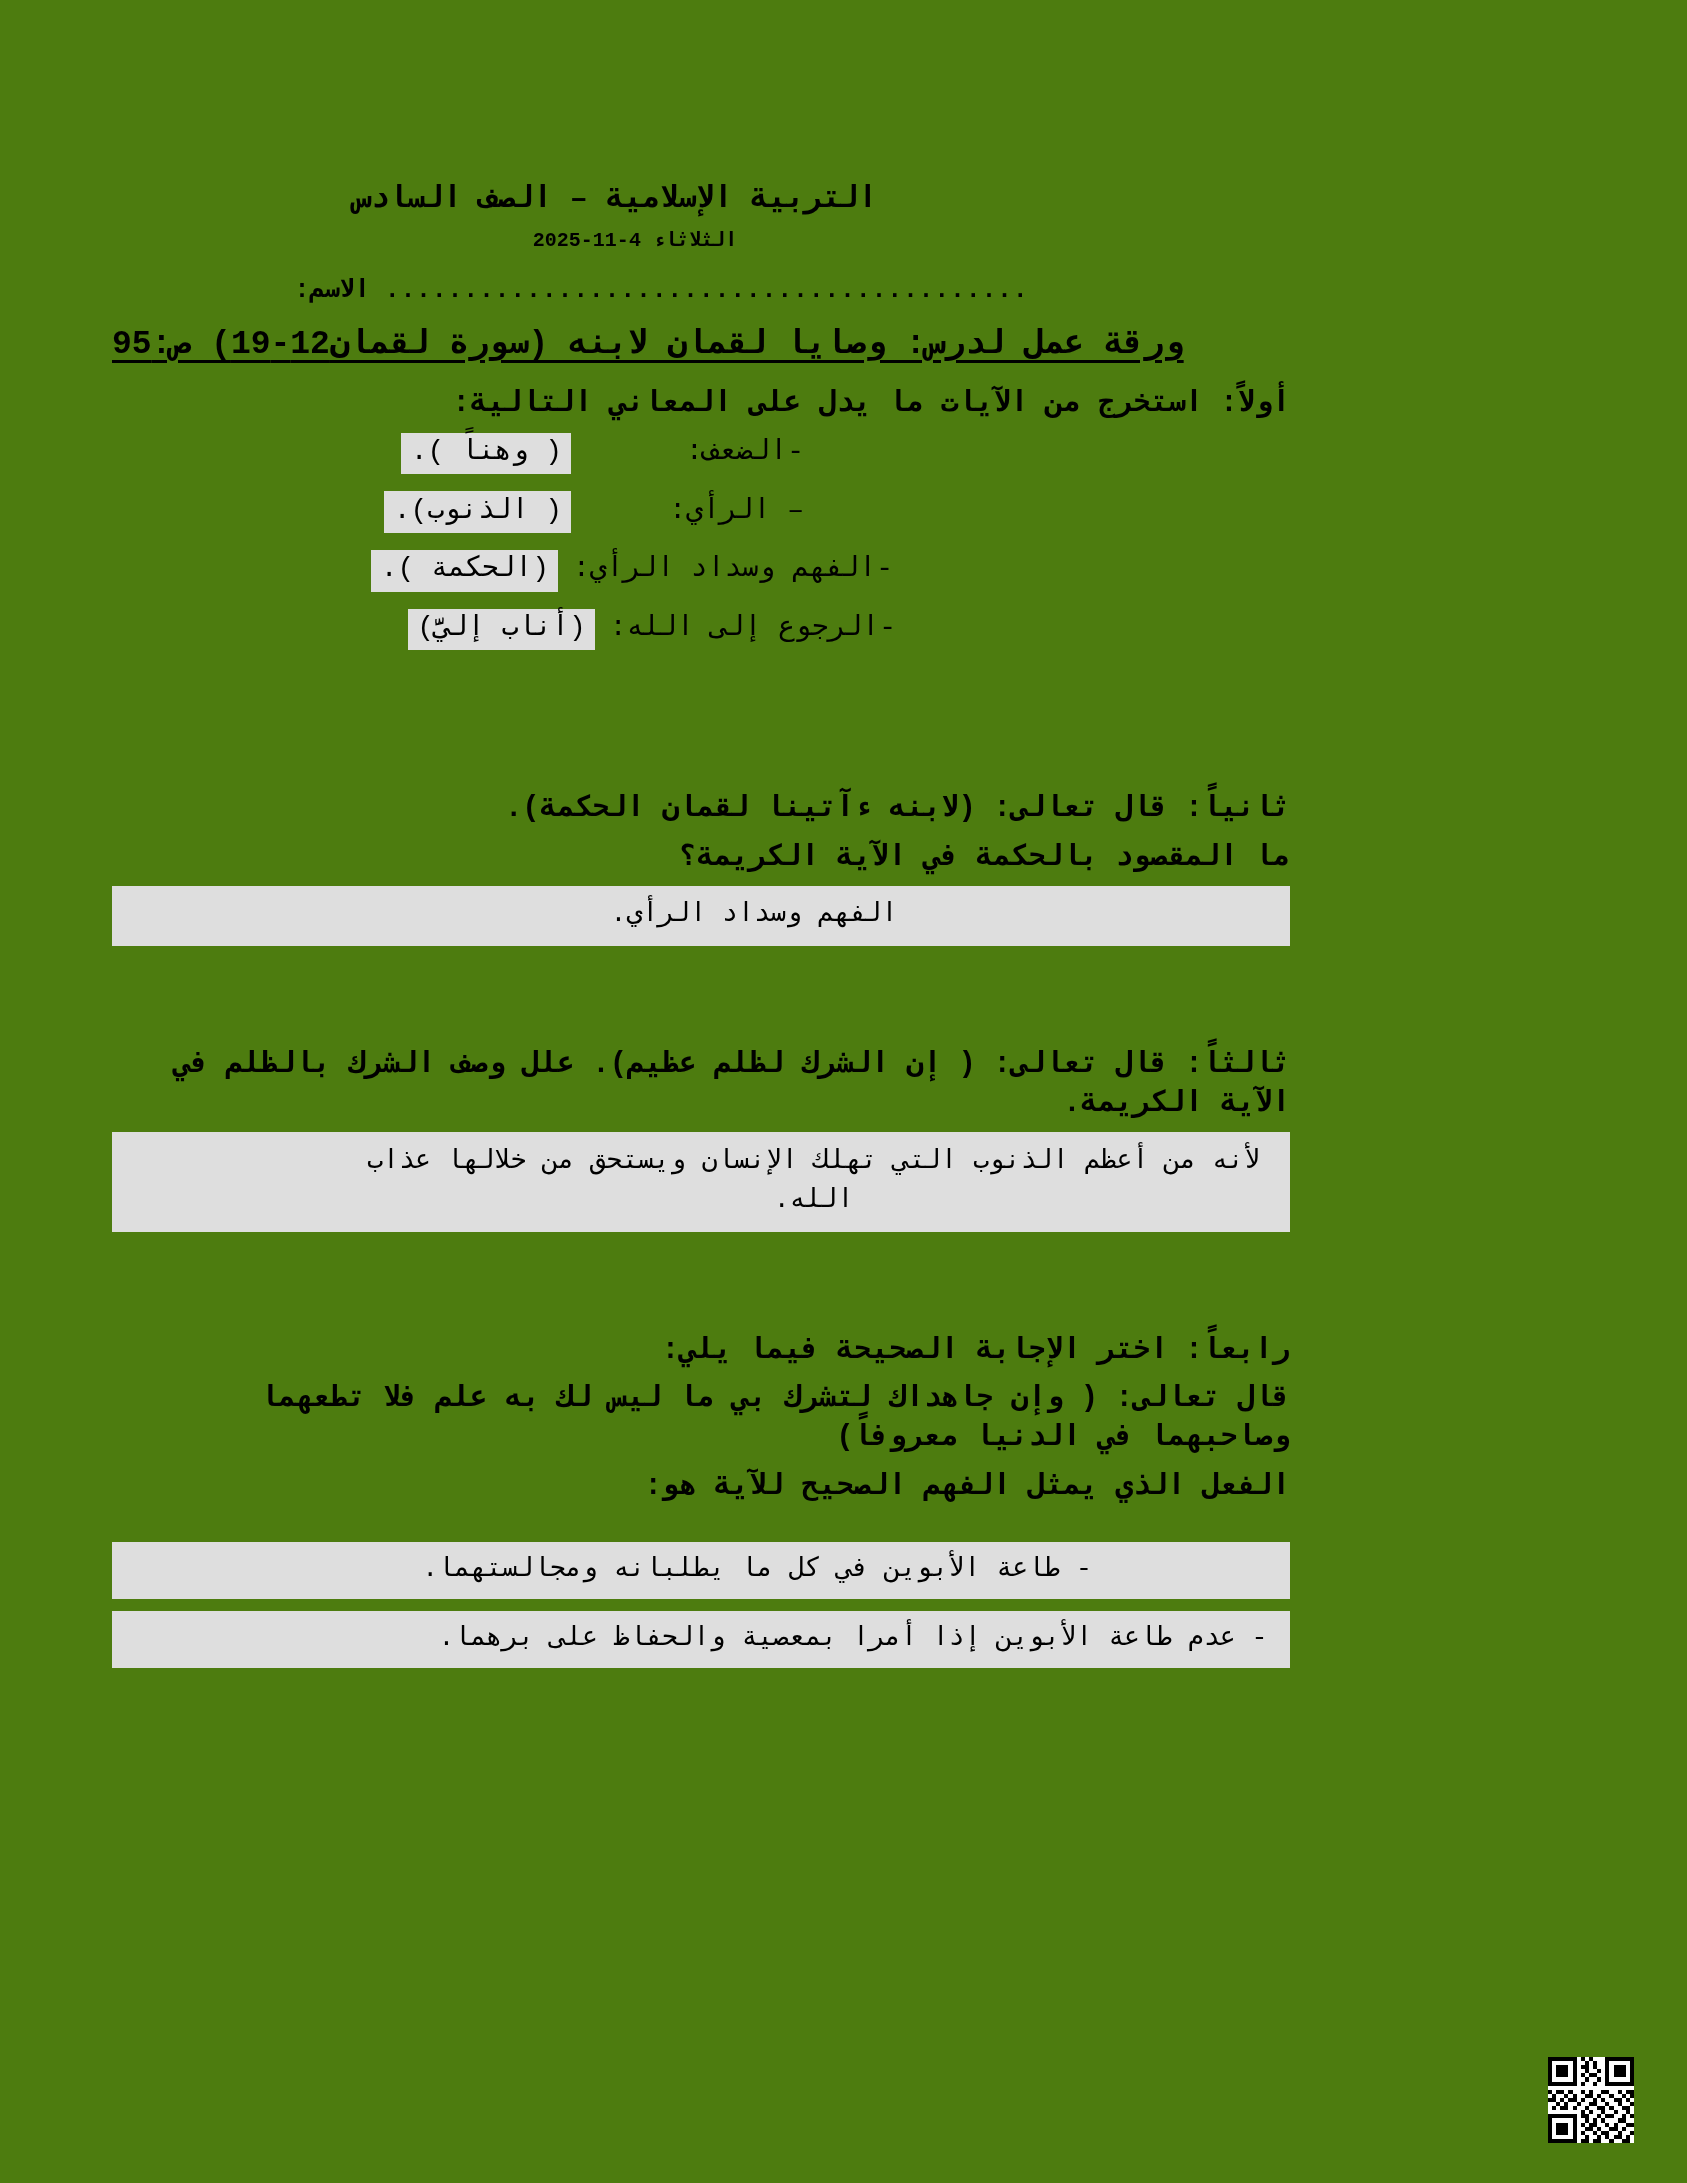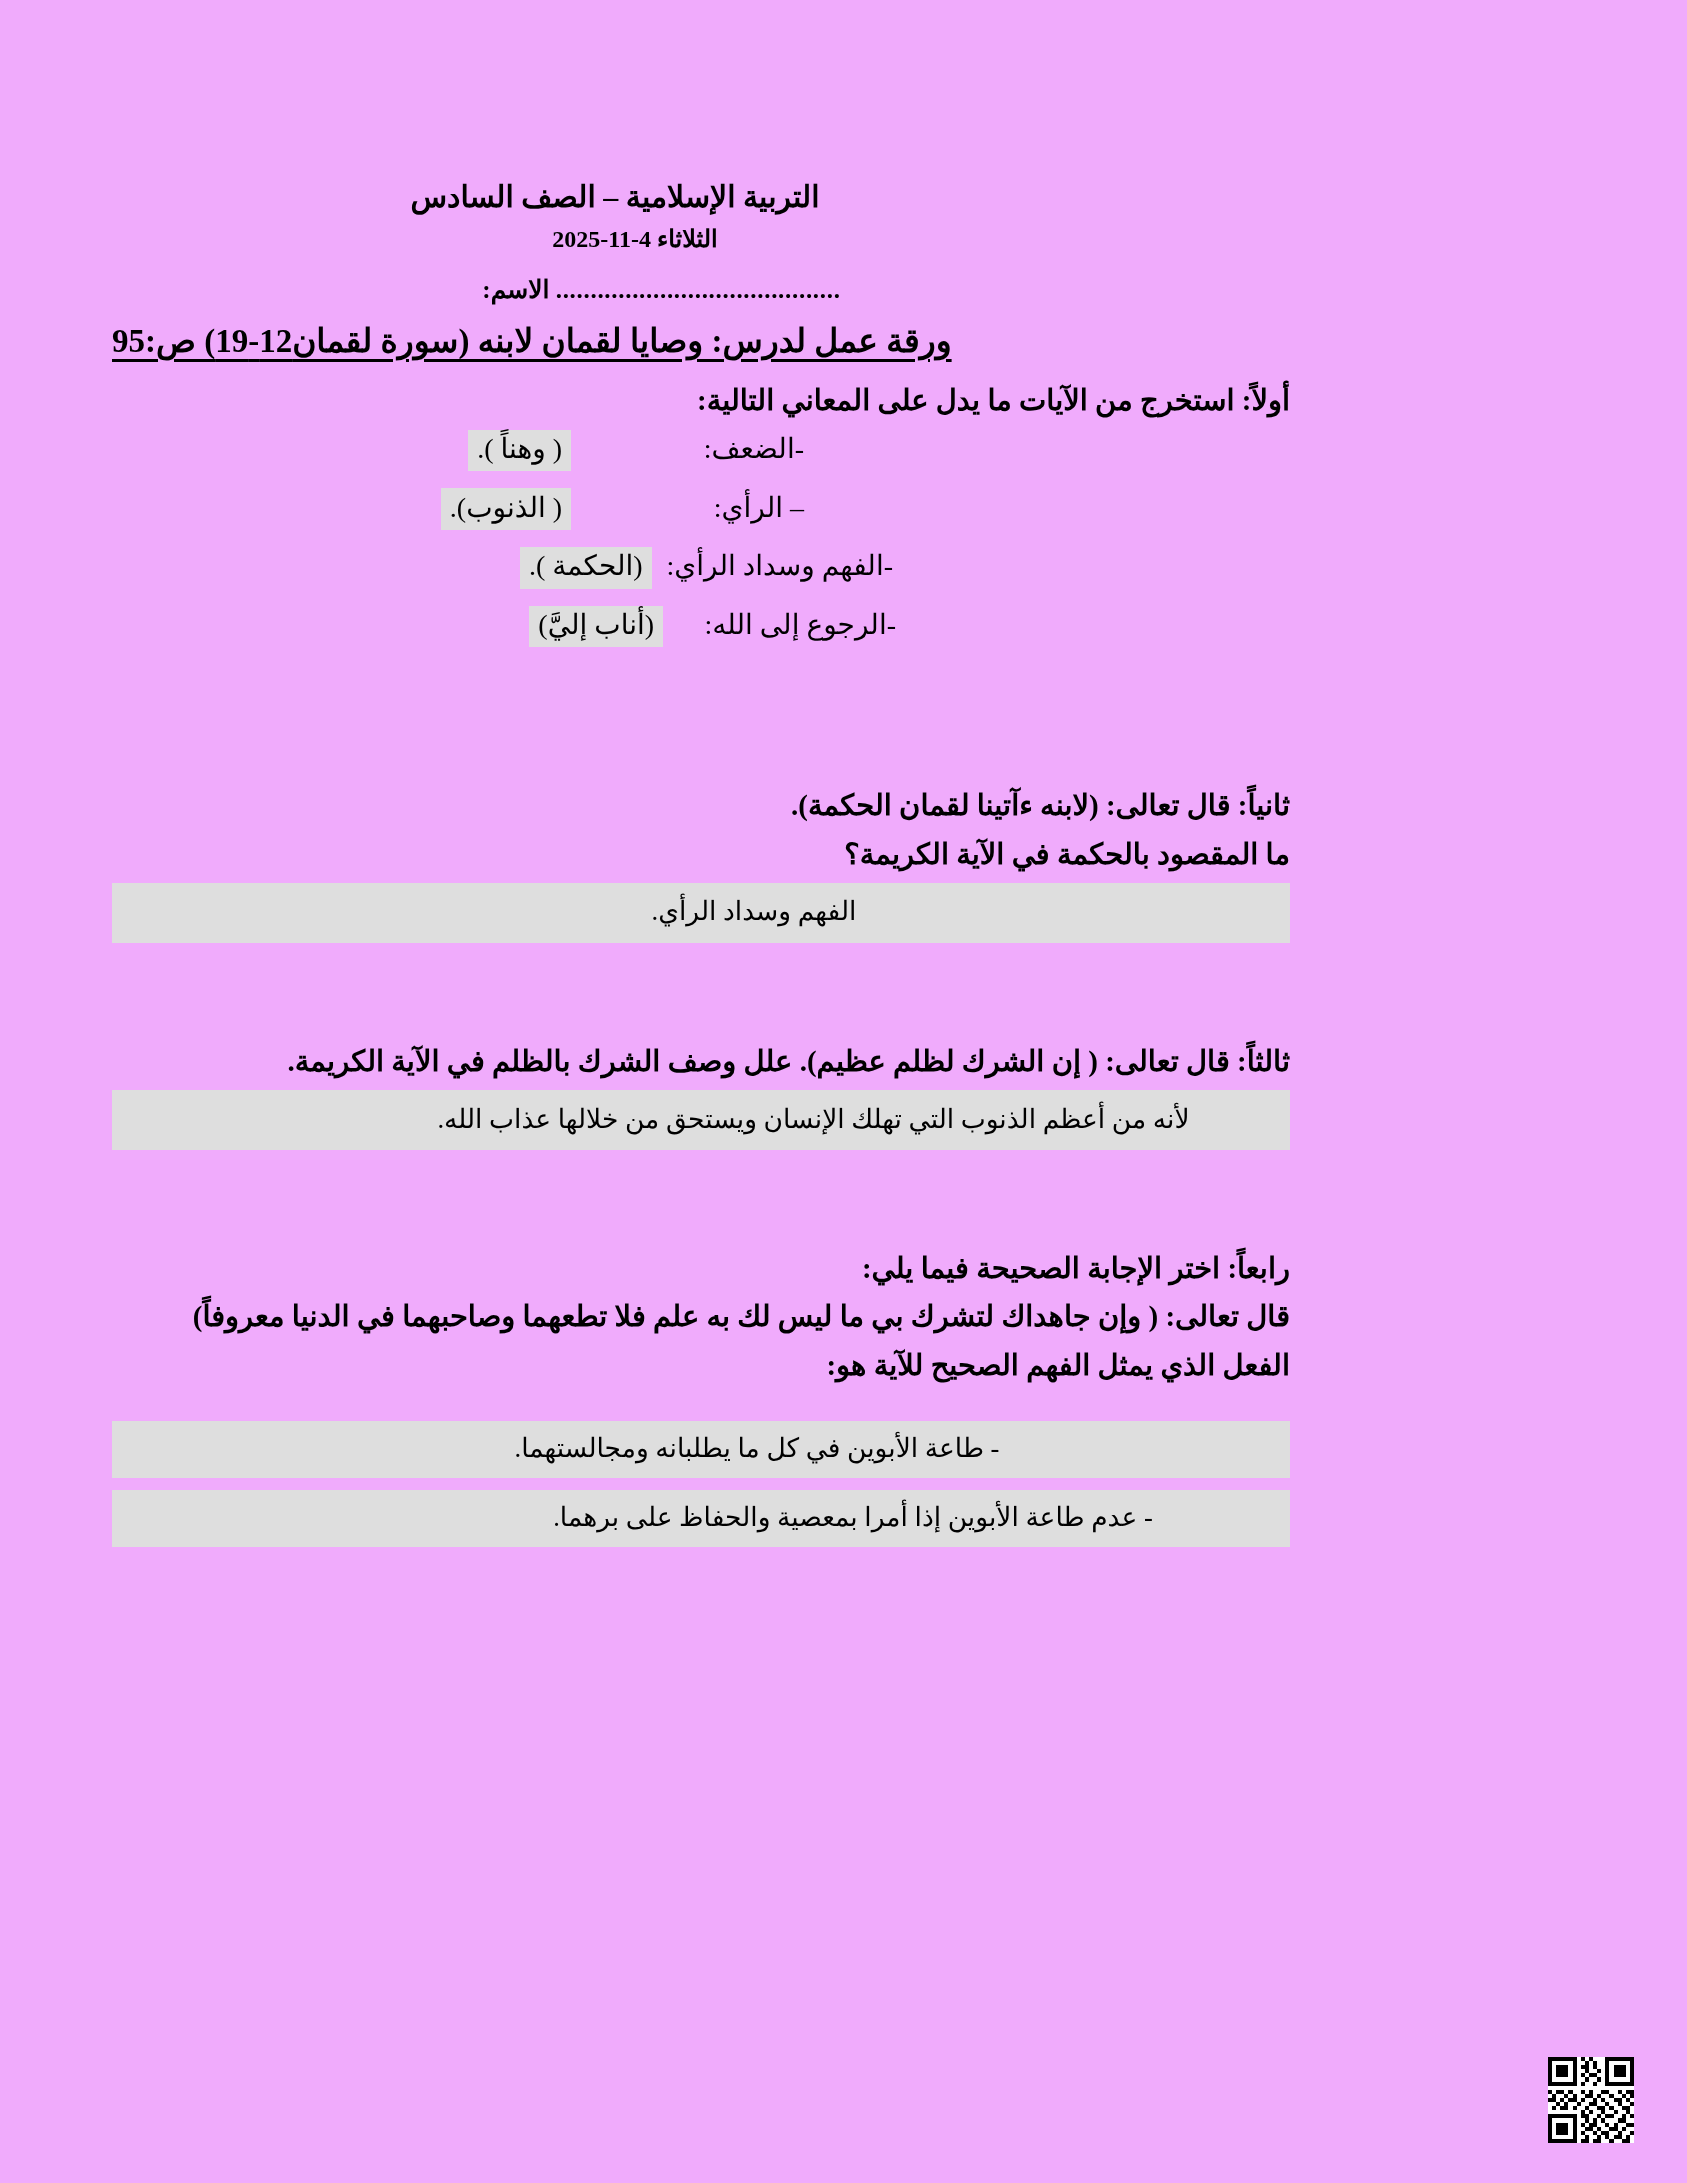--- a/index.html
+++ b/index.html
@@ -4,22 +4,22 @@
 <style>
   html, body {
     margin: 0;
     padding: 0;
     background: #ffffff;
   }
   .page {
     position: relative;
     width: 1687px;
     height: 2183px;
-    background: #f0abfc;
-    font-family: Liberation Serif, serif;
+    background: #4d7c0f;
+    font-family: Liberation Mono, monospace;
     color: #000000;
     box-sizing: border-box;
     overflow: hidden;
     margin-left: 42px;
   }
   .sheet {
     position: absolute;
     top: 0;
     left: 0;
     width: 1687px;
@@ -33,21 +33,21 @@
     text-align: center;
     font-weight: bold;
     font-size: 30px;
     letter-spacing: 0px;
     margin: 0 0 10.6px 0;
     padding-right: 172px;
   }
   .doc-date {
     text-align: center;
     font-weight: bold;
-    font-size: 24px;
+    font-size: 20px;
     margin: 0 0 22.5px 0;
     padding-right: 132px;
   }
   .name-line {
     text-align: center;
     font-weight: bold;
     font-size: 25px;
     margin: 0 0 17px 0;
     padding-right: 79px;
     white-space: nowrap;

